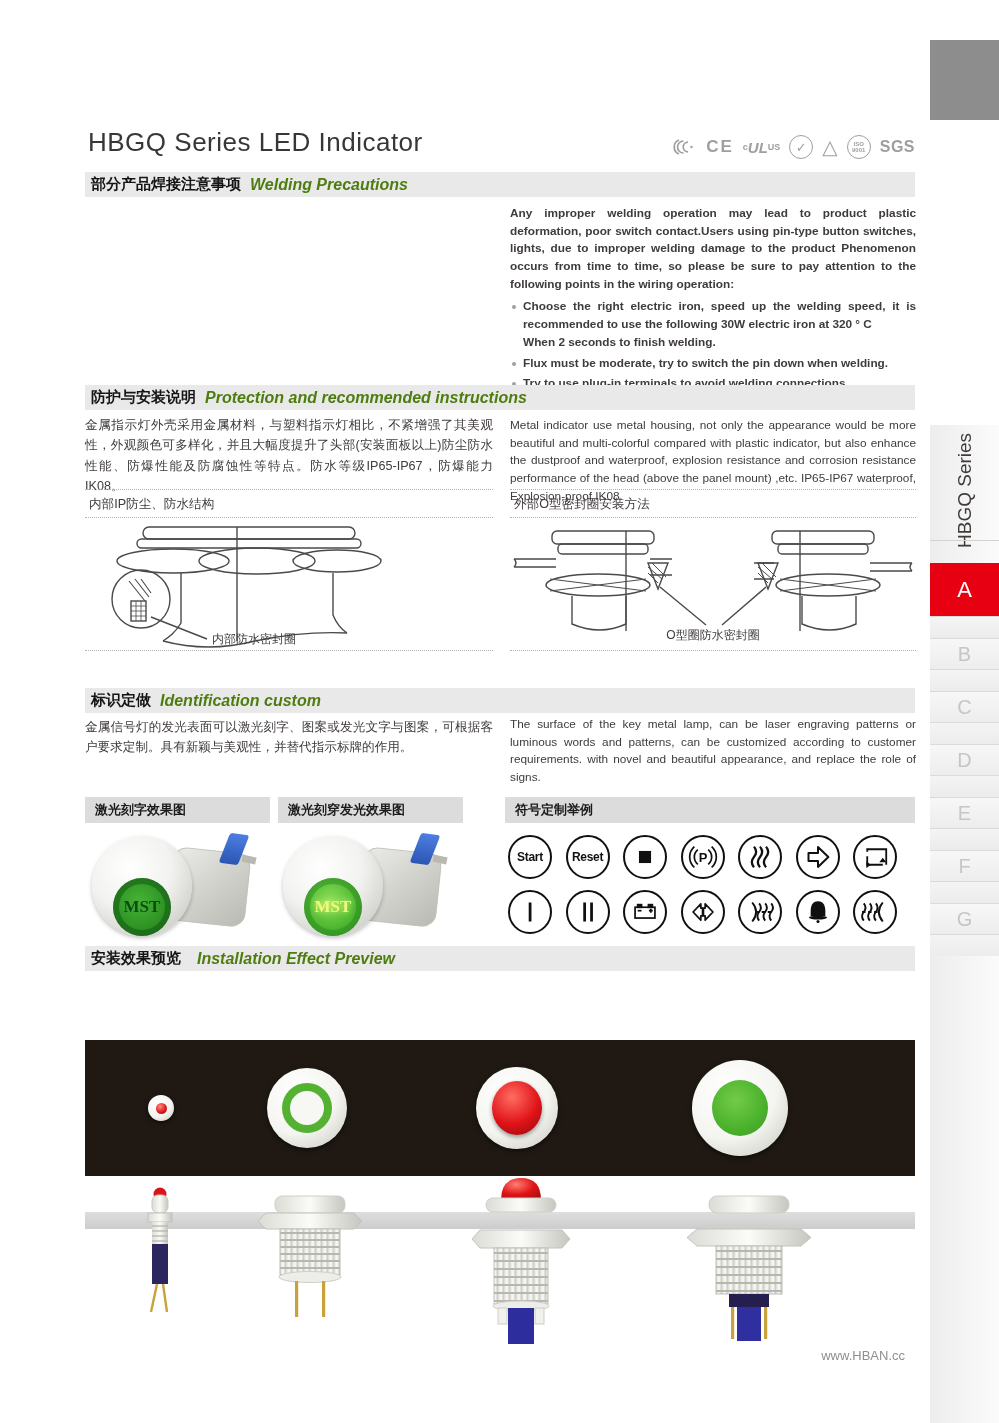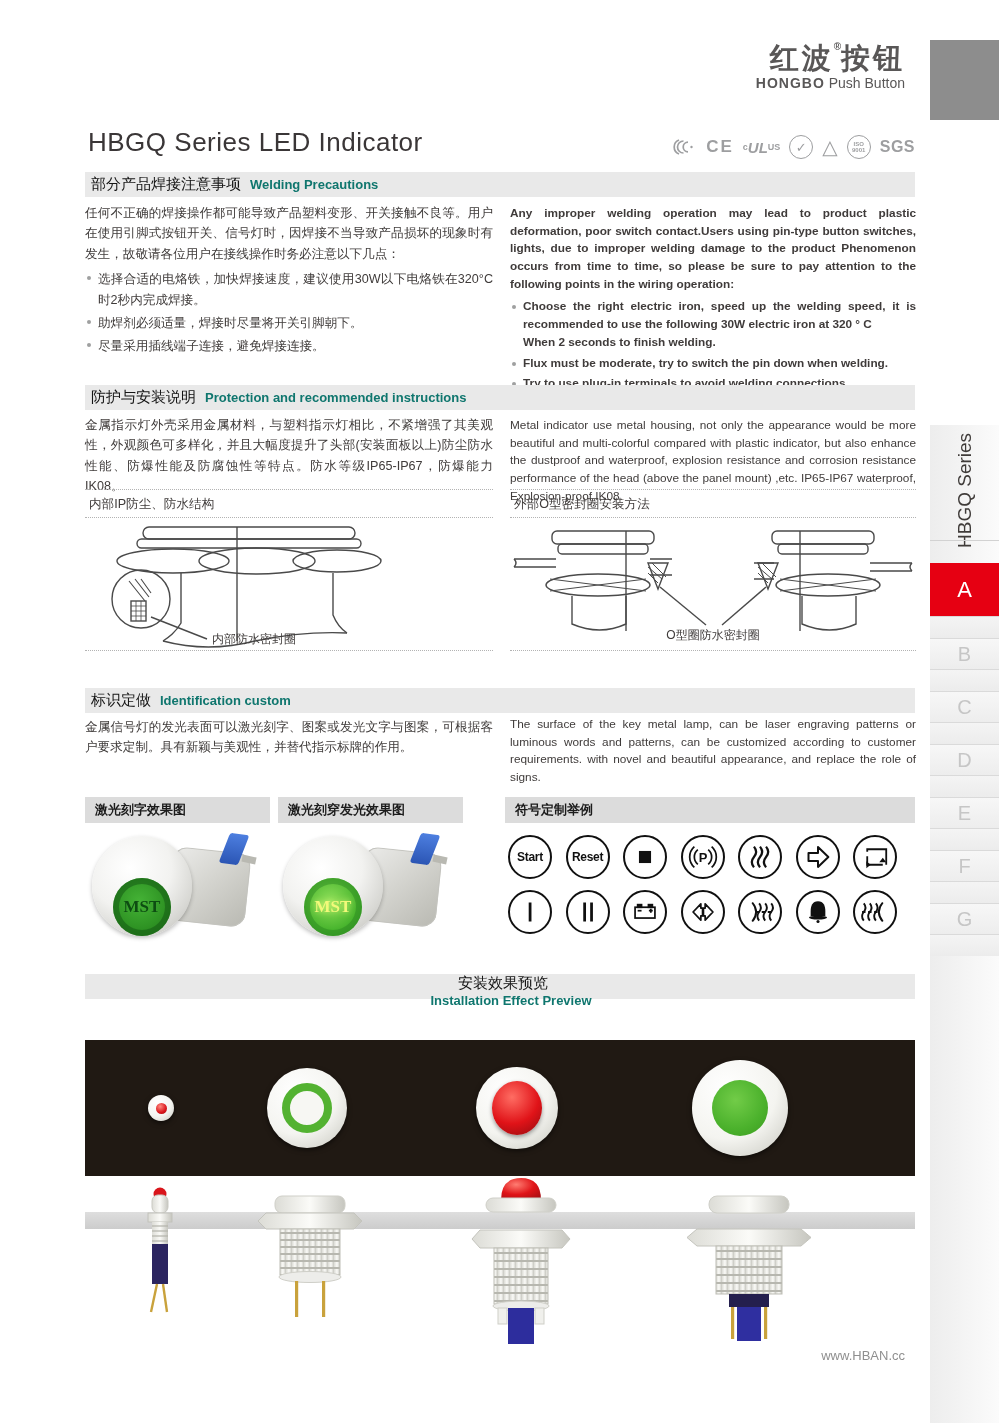--- a/index.html
+++ b/index.html
@@ -24,22 +24,22 @@
   .cert-circle{width:22px;height:22px;border:1.6px solid #9d9ea0;border-radius:50%;
                display:flex;flex-direction:column;align-items:center;justify-content:center;line-height:1;}
   .cert-check{font-size:13px;font-weight:bold;}
   .cert-iso{font-size:6px;font-weight:bold;}
   .cert-tri{font-size:20px;line-height:1;}
   .cert-sgs{font-size:16px;font-weight:bold;letter-spacing:.5px;}
 
   
   .secbar{left:85px;width:830px;height:25px;background:#e9e9e9;display:flex;align-items:center;
           padding-left:6px;box-sizing:border-box;}
-  .secbar .cn{font-weight:normal;font-size:15px;color:#141414;}
-  .secbar .en{font-weight:bold;font-size:13px;color:#0f766e;margin-left:9px;}
+  .secbar .cn{font-weight:bold;font-size:15px;color:#141414;}
+  .secbar .en{font-weight:bold;font-size:16px;color:#4d7c0f;margin-left:9px;font-style:italic;}
 
   
   .col-l{left:85px;width:408px;}
   .col-r{left:510px;width:406px;}
   .cn-text{font-size:12.6px;line-height:1.62;text-align:justify;color:#3f3b3a;}
   .en-text{font-size:11.8px;line-height:1.5;text-align:justify;color:#3f3b3a;}
   ul.dotlist{list-style:none;margin:5px 0 0 0;padding:0;}
   .dotlist li{position:relative;padding-left:13px;margin-bottom:3px;white-space:pre-line;}
   .dotlist li::before{content:"";position:absolute;left:2px;top:7px;width:4px;height:4px;border-radius:50%;background:#9fa0a0;}
 
@@ -91,24 +91,20 @@
   .tab{width:69px;display:flex;align-items:center;justify-content:center;border-top:1px solid #dadada;box-sizing:border-box;}
   .tab-letter{height:31px;font-size:20px;color:#c6c6c6;background:linear-gradient(#f7f7f7,#ededed);}
   .tab-spacer{height:22px;background:linear-gradient(#f4f4f4,#ececec);}
   .tab-active{height:53px;background:#e60012;color:#fff;font-size:22px;border-top:none;}
 </style>
 </head>
 <body>
 
 <div class="page">
 
-  <div class="abs logo">
-    <div class="logo-cn"><span>红波</span><sup>®</sup><span>按钮</span></div>
-    <div class="logo-en"><b>HONGBO</b> <span>Push Button</span></div>
-  </div>
   <div class="abs corner-square"></div>
   <div class="abs page-title">HBGQ Series LED Indicator</div>
 
   <div class="abs certs">
     <span class="cert">
       <svg width="27" height="22" viewBox="0 0 27 22">
           <g fill="none" stroke="#9d9ea0" stroke-width="1.7">
         <path d="M9 4 a7.5 7.5 0 0 0 0 14"></path>
             <path d="M13.5 5 a6 6 0 0 0 0 12"></path>
             <path d="M18 6.2 a4.6 4.6 0 0 0 0 9.6"></path>
@@ -129,28 +125,20 @@
     <span class="cert cert-circle">
         <span class="cert-iso">ISO</span>
         <span class="cert-iso">9001</span>
       </span>
     <span class="cert cert-sgs">SGS</span>
   </div>
 
   <div class="abs secbar" style="top:172px;">
     <span class="cn">部分产品焊接注意事项</span>
     <span class="en">Welding Precautions</span>
-  </div>
-  <div class="abs col-l" style="top:203px;">
-    <div class="cn-text">任何不正确的焊接操作都可能导致产品塑料变形、开关接触不良等。用户在使用引脚式按钮开关、信号灯时，因焊接不当导致产品损坏的现象时有发生，故敬请各位用户在接线操作时务必注意以下几点：</div>
-    <ul class="dotlist cn-text">
-      <li>选择合适的电烙铁，加快焊接速度，建议使用30W以下电烙铁在320°C时2秒内完成焊接。</li>
-      <li>助焊剂必须适量，焊接时尽量将开关引脚朝下。</li>
-      <li>尽量采用插线端子连接，避免焊接连接。</li>
-    </ul>
   </div>
   <div class="abs col-r" style="top:205px;font-weight:bold;">
     <div class="en-text">Any improper welding operation may lead to product plastic deformation, poor switch contact.Users using pin-type button switches, lights, due to improper welding damage to the product Phenomenon occurs from time to time, so please be sure to pay attention to the following points in the wiring operation:</div>
     <ul class="dotlist en-text">
       <li>Choose the right electric iron, speed up the welding speed, it is recommended to use the following 30W electric iron at 320 ° C
 When 2 seconds to finish welding.</li>
       <li>Flux must be moderate, try to switch the pin down when welding.</li>
       <li>Try to use plug-in terminals to avoid welding connections.</li>
     </ul>
   </div>
@@ -350,21 +338,21 @@
         <path d="M31 11 q-9 11 0 22"></path>
             <path d="M9 12 q4 5 0 10 q-4 5 0 10"></path>
             <path d="M16 12 q4 5 0 10 q-4 5 0 10"></path>
             <path d="M23 12 q4 5 0 10 q-4 5 0 10"></path>
         <path d="M7 22 h20" stroke-dasharray="4 3"></path>
           </g>
         </svg>
       </div>
   </div>
 
-  <div class="abs secbar" style="top:974px;flex-direction:column;">
+  <div class="abs secbar" style="top:946px;">
     <span class="cn">安装效果预览</span>
     <span class="en" style="margin-left:16px;">Installation Effect Preview</span>
   </div>
 
   <div class="abs banner">
     <div class="ind ind-white" style="left:63px;top:55px;width:26px;height:26px;">
       <div style="width:11px;height:11px;border-radius:50%;background:radial-gradient(circle at 38% 32%,#ff8a80,#d9151b 60%,#9c0d11);"></div>
     </div>
     <div class="ind ind-white" style="left:182px;top:28px;width:80px;height:80px;">
       <div style="width:50px;height:50px;border-radius:50%;border:8px solid #53b231;background:#f7f7f3;box-sizing:border-box;"></div>

